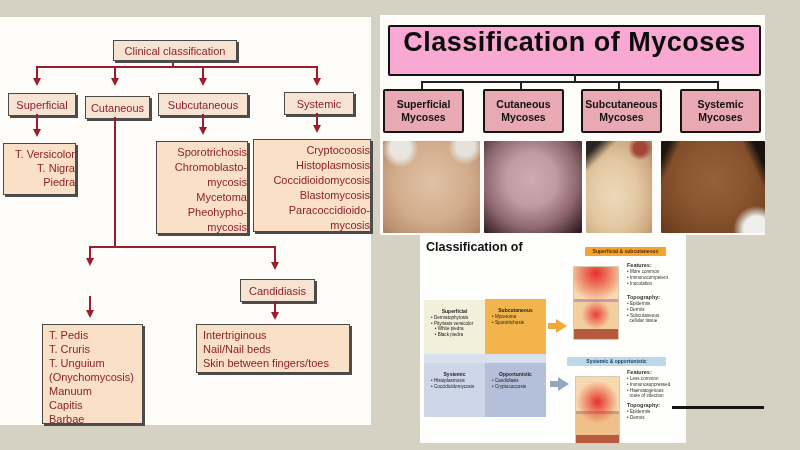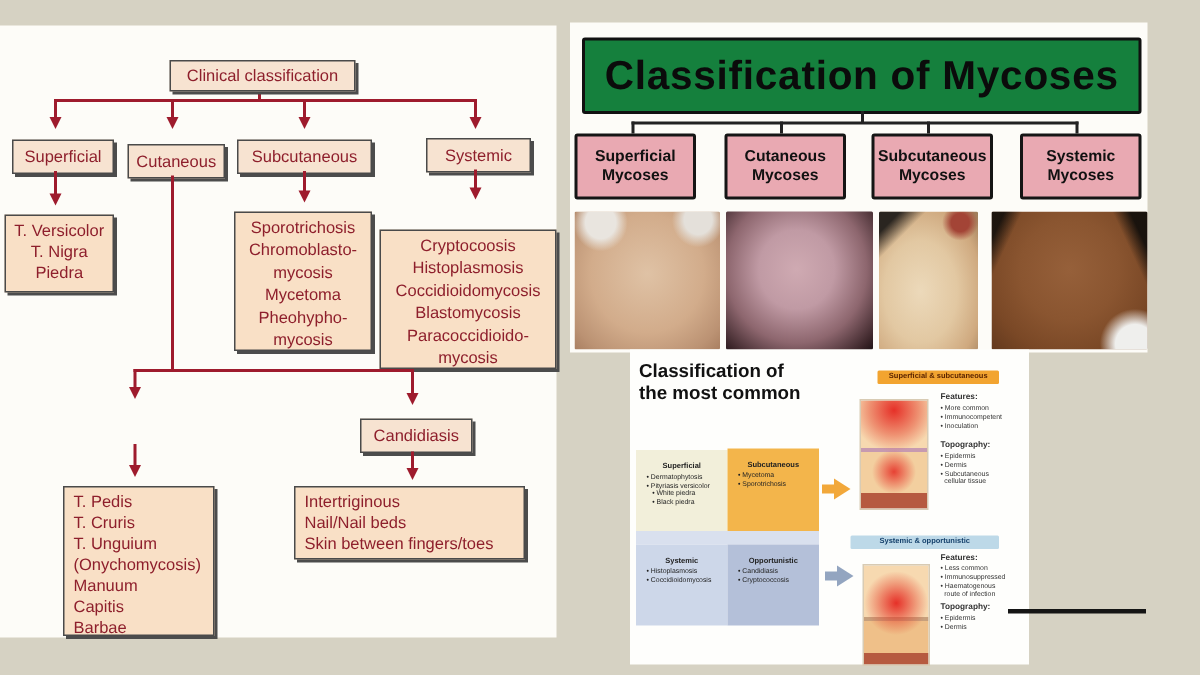--- a/index.html
+++ b/index.html
@@ -8,30 +8,30 @@
   .panel{position:absolute;background:#fdfcf8;}
   .abs{position:absolute;}
   
   .fc-box{position:absolute;background:#f7e3d1;border:1px solid #4a4a4a;box-shadow:2px 2px 0 #4c4c4c;
           color:#8e1f2c;font-size:11px;font-weight:400;text-align:center;display:flex;
           align-items:center;justify-content:center;}
   .fc-leaf{position:absolute;background:#f9e0c6;border:1px solid #4a4a4a;box-shadow:2px 2px 0 #4c4c4c;
           color:#8e1f2c;font-size:11px;text-align:center;white-space:pre-line;line-height:15px;
           padding-top:3px;box-sizing:border-box;}
   .fc-leaf.left{text-align:left;padding-left:6px;line-height:14px;}
-  .ml{white-space:pre-line;}
+  .ml{white-space:pre-line;text-align:right;}
   .vline{position:absolute;width:2px;background:#9e1b2d;}
   .hline{position:absolute;height:2px;background:#9e1b2d;}
   .arr{position:absolute;width:0;height:0;border-left:4px solid transparent;
        border-right:4px solid transparent;border-top:8px solid #9e1b2d;}
   
   .blkv{position:absolute;width:2px;background:#222;}
   .blkh{position:absolute;height:2px;background:#222;}
-  .titlebox{position:absolute;background:#15803d;border:2px solid #111;border-radius:2px;
-            display:flex;align-items:center;justify-content:center;color:#0b0b0b;
+  .titlebox{position:absolute;background:#f9a8d4;border:2px solid #111;border-radius:2px;
+            display:flex;justify-content:center;color:#0b0b0b;
             font-size:27px;font-weight:bold;letter-spacing:.5px;}
   .pinkbox{position:absolute;background:#e9a9b2;border:2px solid #151515;border-radius:2px;
            color:#111;font-size:10.5px;font-weight:bold;text-align:center;display:flex;
            align-items:center;justify-content:center;line-height:13px;white-space:pre-line;}
   .photo{position:absolute;border-radius:1px;}
   .photo-back{background:
      radial-gradient(ellipse at 18% 8%,#e9e5df 0 9%,rgba(233,229,223,0) 16%),
      radial-gradient(ellipse at 85% 6%,#e4e0da 0 8%,rgba(233,229,223,0) 15%),
      radial-gradient(ellipse at 50% 45%,#dfc2a5 0%,#d2ac8b 55%,#bb9273 85%,#a97f61 100%);}
   .photo-lesion{background:
@@ -112,21 +112,21 @@
 
     <div class="fc-leaf ml" style="left:3px;top:126px;width:73px;height:52px;line-height:14px;">T. Versicolor
 T. Nigra
 Piedra</div>
     <div class="fc-leaf ml" style="left:156px;top:124px;width:92px;height:93px;">Sporotrichosis
 Chromoblasto-
 mycosis
 Mycetoma
 Pheohypho-
 mycosis</div>
-    <div class="fc-leaf ml" style="left:253px;top:136px;width:118px;height:93px;">Cryptocoosis
+    <div class="fc-leaf ml" style="left:253px;top:122px;width:118px;height:93px;">Cryptocoosis
 Histoplasmosis
 Coccidioidomycosis
 Blastomycosis
 Paracoccidioido-
 mycosis</div>
 
     <div class="vline" style="left:114px;top:100px;height:131px;"></div>
     <div class="hline" style="left:89px;top:229px;width:187px;"></div>
     <div class="vline" style="left:89px;top:229px;height:13px;"></div>
     <div class="arr" style="left:86px;top:241px;"></div>
@@ -178,21 +178,20 @@
 
   <div class="photo photo-back" style="left:383px;top:141px;width:97px;height:92px;"></div>
   <div class="photo photo-lesion" style="left:484px;top:141px;width:98px;height:92px;"></div>
   <div class="photo photo-toes" style="left:586px;top:141px;width:66px;height:92px;"></div>
   <div class="photo photo-face" style="left:661px;top:141px;width:104px;height:92px;"></div>
 
   <div class="panel" style="left:420px;top:233px;width:266px;height:210px;background:#fefefc;"></div>
 
   <div class="ig-title" style="left:426px;top:240px;width:140px;">
     <div>Classification of</div>
-    <div>the most common</div>
   </div>
 
   <div class="quad" style="left:424px;top:300px;width:61px;height:54px;background:#f2efda;">
     <div class="q-head">Superficial</div>
     <div class="q-items">• Dermatophytosis
 • Pityriasis versicolor
    • White piedra
    • Black piedra</div>
   </div>
   <div class="quad" style="left:485px;top:299px;width:61px;height:55px;background:#f3b54b;">

